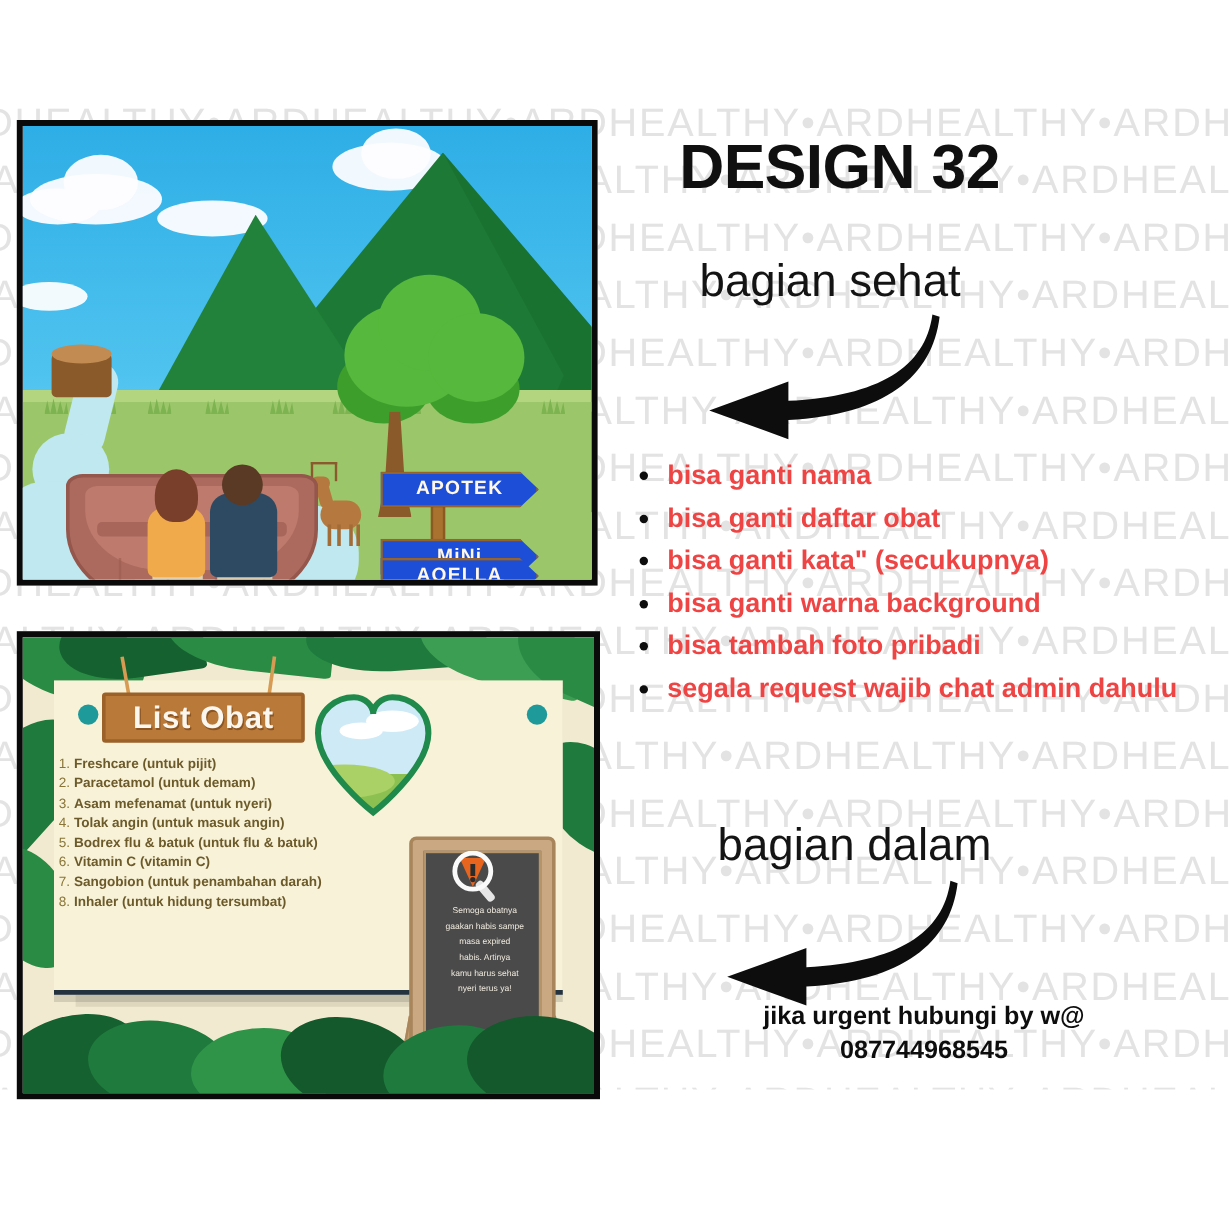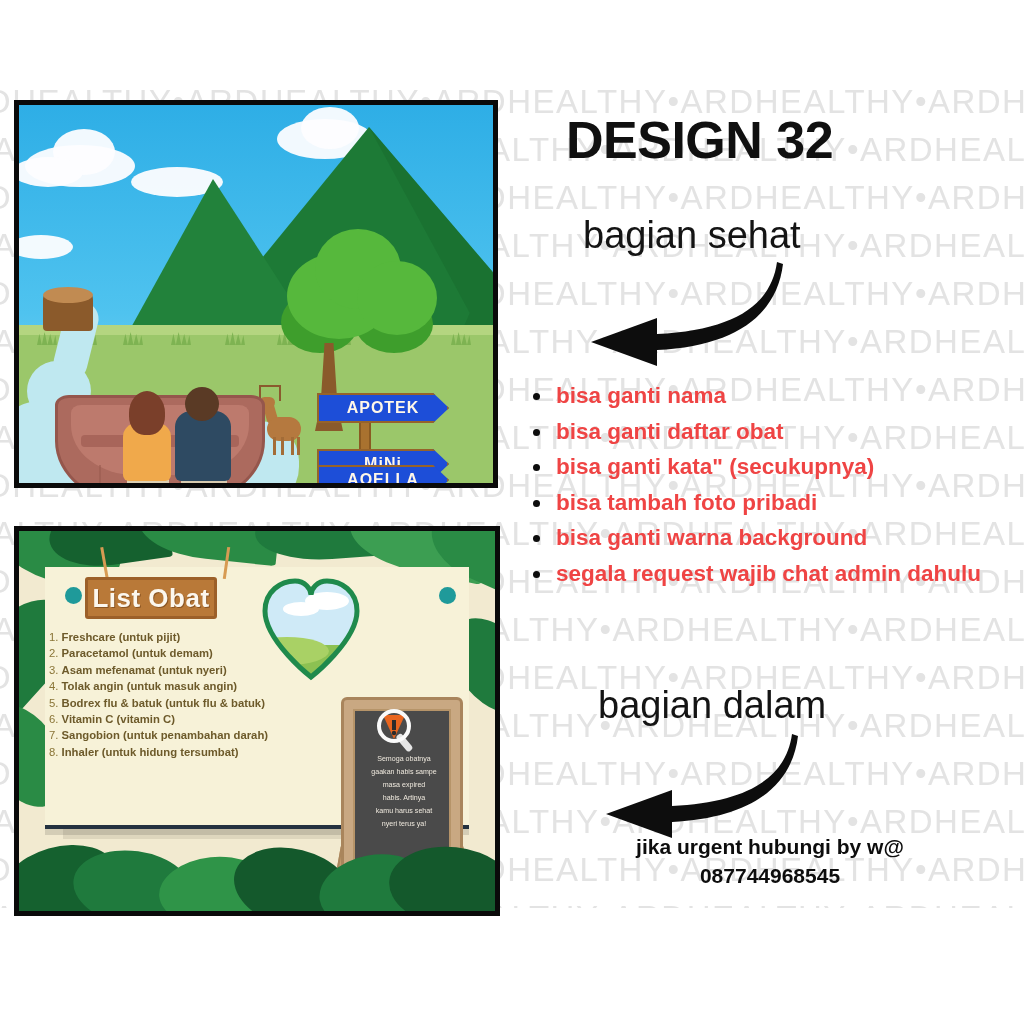--- a/index.html
+++ b/index.html
@@ -107,21 +107,21 @@
   
   .jungle{position:absolute;inset:0;background:#f2ead0;}
   .frond{position:absolute;background:#2a8b45;border-radius:50% 50% 4% 50%;}
 
   .note-card{position:absolute;left:26px;top:36px;width:424px;height:258px;background:#f7f2d8;
      box-shadow:0 6px 0 rgba(0,0,0,.12);border-bottom:4px solid #243240;}
   .note-shadow{position:absolute;left:44px;top:286px;width:400px;height:22px;background:#ded6bd;}
   .pin{position:absolute;width:17px;height:17px;border-radius:50%;background:#1f9a9a;}
 
   .hang-rope{position:absolute;width:3px;background:#d79b53;}
-  .sign-wood{position:absolute;left:66px;top:46px;width:132px;height:42px;background:#b97938;
+  .sign-wood{position:absolute;left:66px;top:46px;width:169px;height:42px;background:#b97938;
      border:3px solid #9c6029;box-sizing:border-box;border-radius:3px;
      display:flex;align-items:center;justify-content:center;}
   .sign-wood .txt{color:#fcf7ee;font-weight:700;font-size:26px;letter-spacing:.5px;
      font-family:"Liberation Sans",sans-serif;text-shadow:1px 1px 0 #8a5523;}
 
   .med-list{position:absolute;left:30px;top:98px;width:300px;margin:0;padding:0;list-style:none;}
   .med-list li{font-size:11.3px;font-weight:700;color:#6d5a2a;line-height:16.4px;white-space:nowrap;
      font-family:"Liberation Sans",sans-serif;}
   .med-list li .num{color:#8a7537;font-weight:400;}
 
@@ -357,22 +357,22 @@
   <div class="rc" id="arrow-top">
     <svg width="220" height="110" viewBox="0 0 220 110">
       <path d="M212,4 C206,48 168,72 92,76 L92,60 L26,84 L92,108 L92,92 C172,88 212,56 218,6 Z" fill="#0d0d0d"></path>
     </svg>
   </div>
 
   <ul class="rc" id="bullets">
       <li>bisa ganti nama</li>
       <li>bisa ganti daftar obat</li>
       <li>bisa ganti kata" (secukupnya)</li>
+      <li>bisa ganti warna background</li>
       <li>bisa tambah foto pribadi</li>
-      <li>bisa ganti warna background</li>
       <li>segala request wajib chat admin dahulu</li>
     </ul>
 
   <div class="rc" id="label-dalam">bagian dalam</div>
 
   <div class="rc" id="arrow-bottom">
     <svg width="220" height="110" viewBox="0 0 220 110">
       <path d="M212,4 C206,48 168,72 92,76 L92,60 L26,84 L92,108 L92,92 C172,88 212,56 218,6 Z" fill="#0d0d0d"></path>
     </svg>
   </div>

